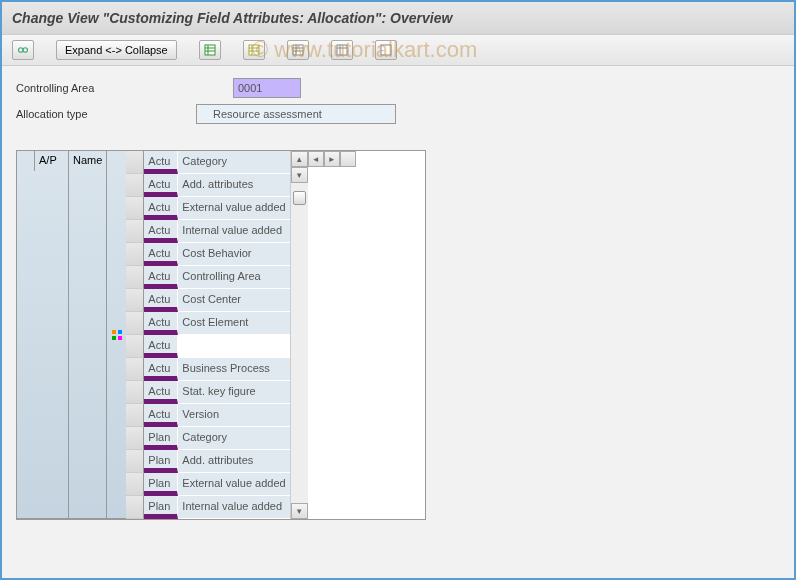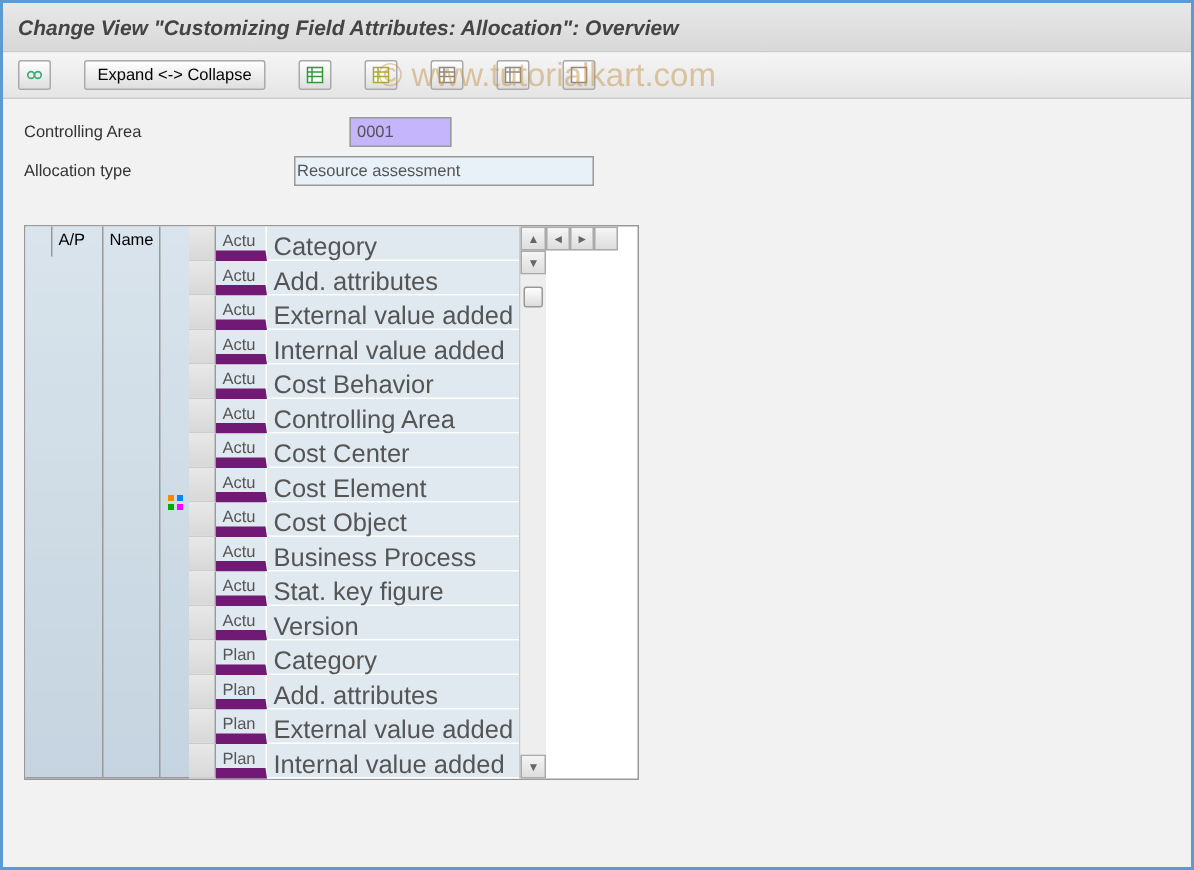--- a/index.html
+++ b/index.html
@@ -86,21 +86,21 @@
       padding: 2px 4px;
       font-size: 11px;
       color: #555;
       margin-left: 37px;
     }
     .form-input-wide {
       width: 200px;
       height: 20px;
       border: 1px solid #999;
       background: #e8f0f8;
-      padding: 2px 1px;
+      padding: 2px 16px;
       font-size: 11px;
       color: #555;
     }
     .table-container {
       margin: 8px 14px;
       width: 410px;
       border: 1px solid #999;
       background: #fff;
       display: flex;
       flex-direction: row;
@@ -146,32 +146,32 @@
     }
     .td-sel {
       width: 18px;
       border-right: 1px solid #999;
       background: linear-gradient(to bottom, #e8e8e8, #d8d8d8);
       border-bottom: 1px solid #ccc;
     }
     .td-ap {
       width: 34px;
       border-right: 1px solid #fff;
-      border-bottom: 7px solid #701a75;
+      border-bottom: 5px solid #701a75;
       padding: 4px 4px;
       font-size: 11px;
       background: #dfe9ef;
       color: #555;
       overflow: hidden;
     }
     .td-name {
       flex: 1;
       border-bottom: 1px solid #fff;
       padding: 4px 4px;
-      font-size: 17px;
+      font-size: 11px;
       background: #dfe9ef;
       color: #555;
     }
     .scrollbar {
       width: 18px;
       background: #e8e8e8;
       display: flex;
       flex-direction: column;
       border-left: 1px solid #ccc;
     }
@@ -342,21 +342,20 @@
           <div class="td-name">Cost Center</div>
         </div>
         <div class="table-row">
           <div class="td-sel"></div>
           <div class="td-ap">Actu</div>
           <div class="td-name">Cost Element</div>
         </div>
         <div class="table-row">
           <div class="td-sel"></div>
           <div class="td-ap">Actu</div>
-          <div class="td-name">Cost Object</div>
         </div>
         <div class="table-row">
           <div class="td-sel"></div>
           <div class="td-ap">Actu</div>
           <div class="td-name">Business Process</div>
         </div>
         <div class="table-row">
           <div class="td-sel"></div>
           <div class="td-ap">Actu</div>
           <div class="td-name">Stat. key figure</div>

